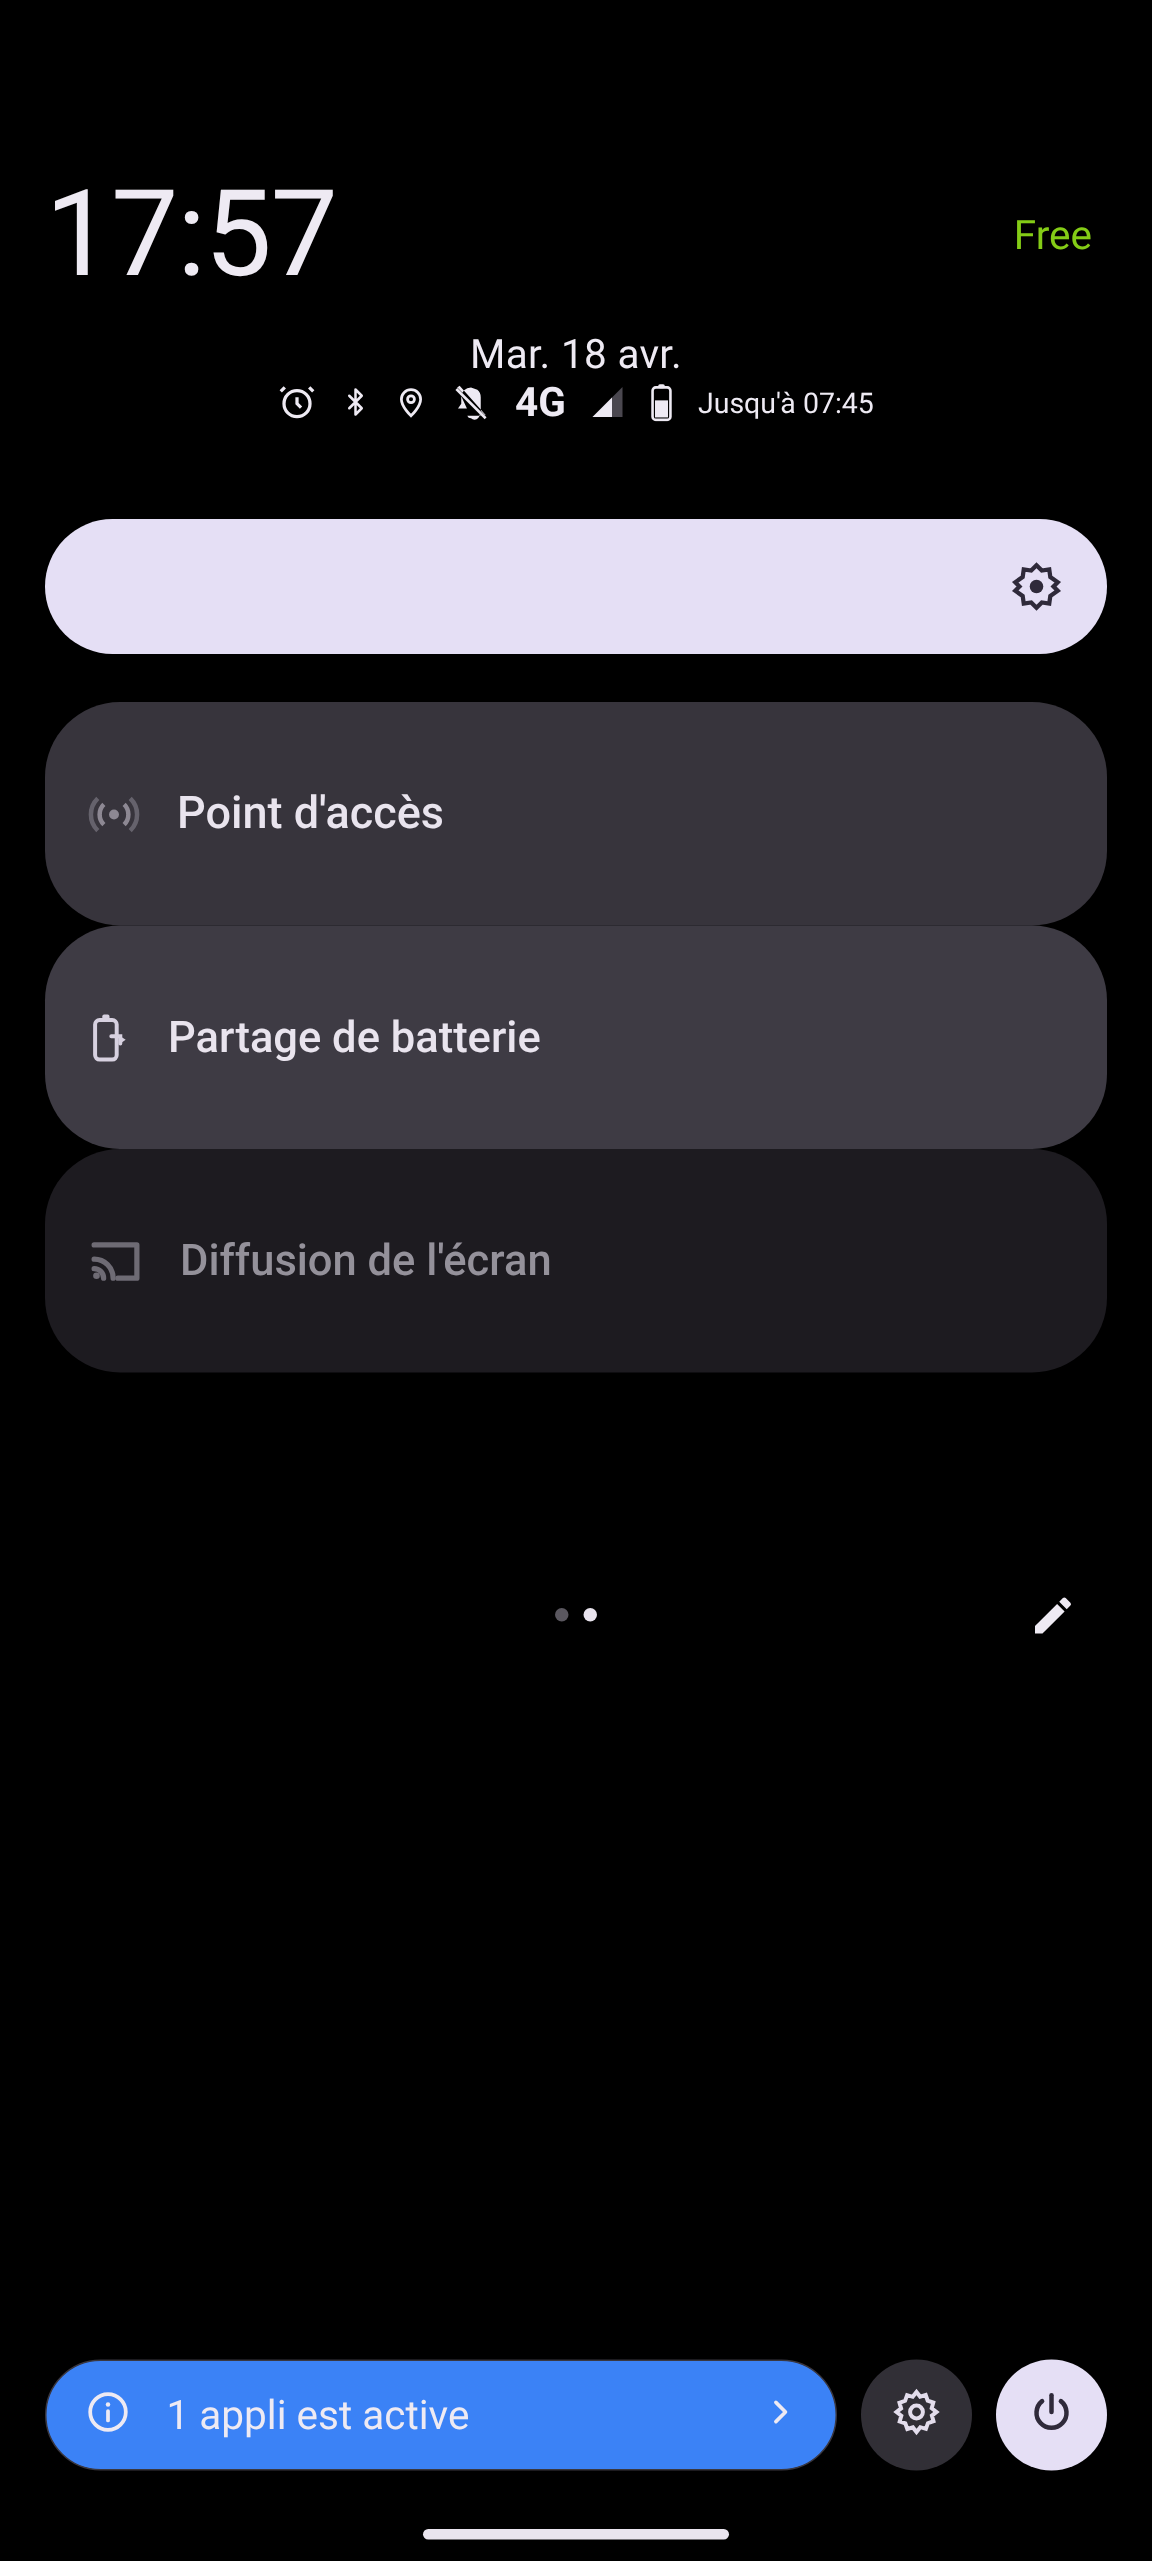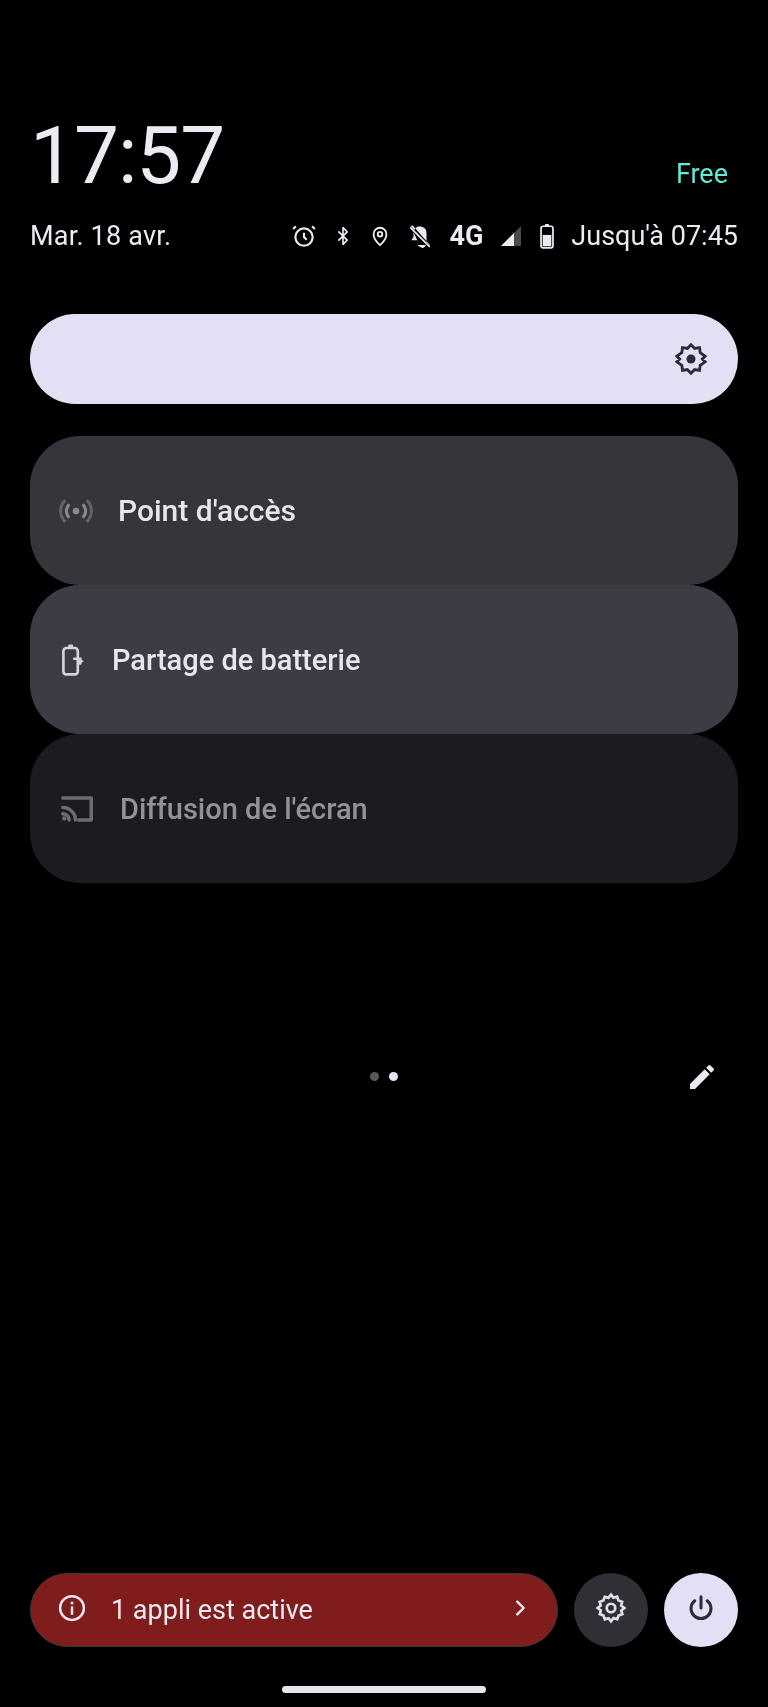--- a/index.html
+++ b/index.html
@@ -33,50 +33,51 @@
   .clock {
     font-size: 80px;
     font-weight: 400;
     letter-spacing: -1px;
     line-height: 1;
     color: #eeeaf3;
   }
   .carrier {
     font-size: 27px;
     font-weight: 400;
-    color: #5eead4;
-    margin-bottom: 6px;
+    color: #84cc16;
+    margin-bottom: 23px;
     margin-right: 10px;
   }
   .row2 {
     margin-top: 24px;
     display: flex;
     align-items: center;
     justify-content: space-between;
+    flex-direction: column;
   }
   .date {
     font-size: 27px;
     font-weight: 400;
     color: #eeeaf3;
     letter-spacing: 0.2px;
   }
   .status-icons {
     display: flex;
     align-items: center;
     gap: 16px;
   }
   .sicon { display:inline-flex; align-items:center; justify-content:center; }
   .sicon svg { display:block; }
   .net-label {
     font-size: 27px;
     font-weight: 700;
     color: #eeeaf3;
   }
   .until {
-    font-size: 27px;
+    font-size: 19px;
     color: #eeeaf3;
   }
 
   
   .brightness {
     margin-top: 62px;
     height: 90px;
     background: #e5dff5;
     border-radius: 45px;
     display: flex;
@@ -166,21 +167,21 @@
   .fg-chip {
     flex: 1;
     height: 74px;
     border: 1.5px solid #3a373f;
     border-radius: 37px;
     display: flex;
     align-items: center;
     padding: 17px 26px;
     gap: 24px;
     cursor: pointer;
-    background: #7f1d1d;
+    background: #3b82f6;
   }
   .fg-chip .txt {
     flex: 1;
     font-size: 27px;
     color: #eeeaf3;
   }
   .circbtn {
     width: 74px; height: 74px;
     border-radius: 50%;
     display:flex; align-items:center; justify-content:center;

